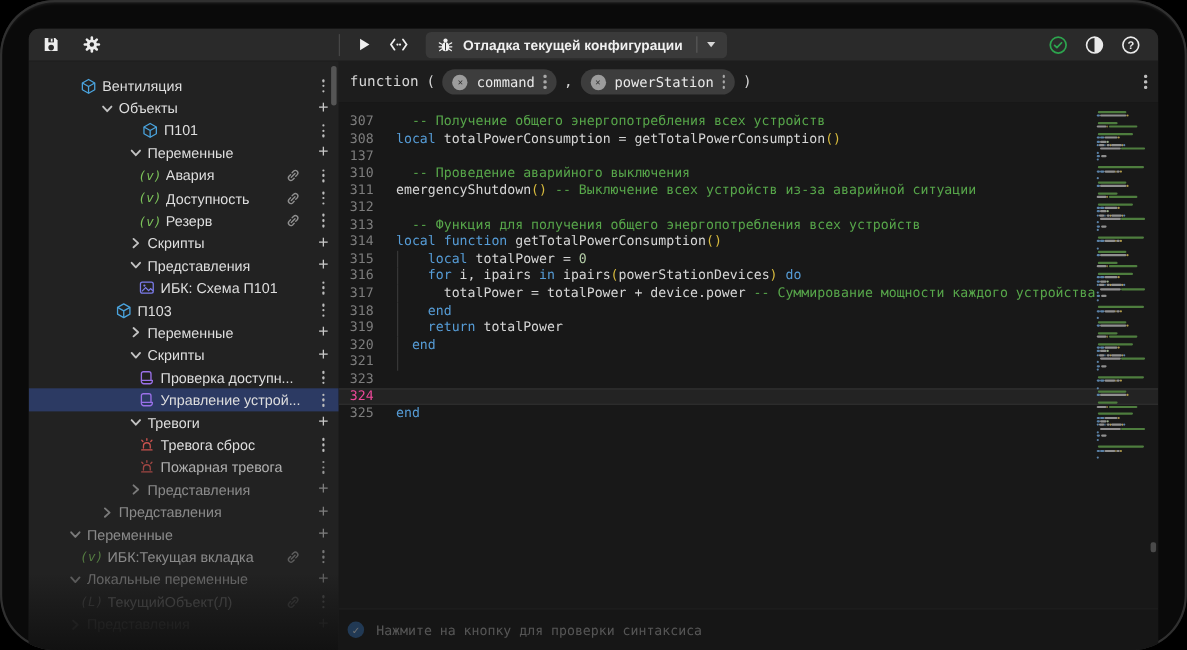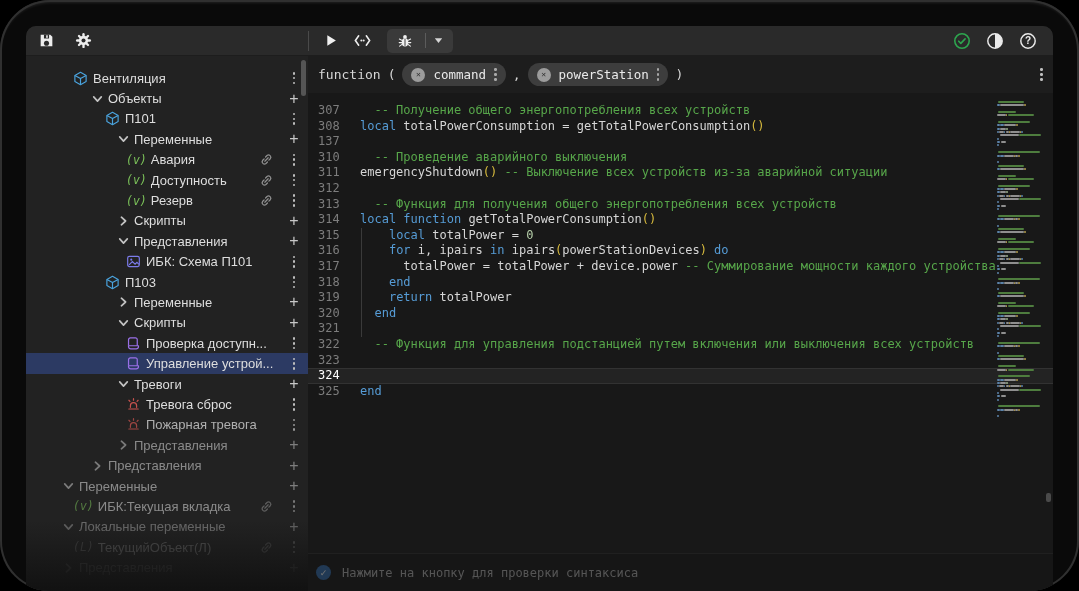--- a/index.html
+++ b/index.html
@@ -62,21 +62,21 @@
   .chip .kebab i{background:#a8a8a8;}
   .sig-kebab{margin-left:auto;}
 
   
   #code{flex:1;background:#181818;position:relative;overflow:hidden;padding-top:10px;}
   .line{display:flex;height:15.6px;line-height:15.6px;font:12px "DejaVu Sans Mono",monospace;position:relative;}
   .line .ln{flex:0 0 42px;padding-left:10px;color:#7d7d7d;}
   .line pre{margin:0;white-space:pre;font:inherit;color:var(--id,#d6d6d6);}
   .line.g::before{content:"";position:absolute;left:53px;top:0;bottom:0;border-left:1px solid #3a3a3a;}
   .line.cur{background:rgba(140,140,140,.10);box-shadow:inset 0 1px 0 rgba(255,255,255,.07), inset 0 -1px 0 rgba(255,255,255,.07);}
-  .line.cur .ln{color:#ffffff;}
+  .line.cur .ln{color:#ec4899;}
   .tk-kw{color:var(--kw,#569cd6);}
   .tk-cm{color:var(--cm,#57a64a);}
   .tk-pr{color:var(--pr,#d7ba3d);}
   .tk-nu{color:var(--nu,#b5cea8);}
   .tk-id{color:var(--id,#d6d6d6);}
 
   
   #minimap{position:absolute;top:8px;right:10px;width:46px;cursor:pointer;}
   .mm-row{display:flex;height:2px;margin-bottom:1.35px;}
   .mm-seg{height:2px;border-radius:1px;}
@@ -212,20 +212,21 @@
             <svg width="17" height="13">
               <use href="#i-codenav"></use>
             </svg>
           </button>
         <div class="tab">
           <span>
               <svg width="16" height="16">
                 <use href="#i-bug"></use>
               </svg>
             </span>
+          <span class="tab-label">Отладка текущей конфигурации</span>
           <span class="tab-div"></span>
           <span>
               <svg width="9" height="7">
                 <use href="#i-caret"></use>
               </svg>
             </span>
         </div>
       </div>
       <div class="tb-right">
         <button class="iconbtn">
@@ -271,21 +272,21 @@
                 <svg width="11" height="12">
                   <use href="#i-chev"></use>
                 </svg>
               </span>
               <span class="tlabel">Объекты</span>
               <span class="sp"></span>
               <span class="trail">
                 <span class="plus">+</span>
               </span>
             </div>
-            <div class="row" style="padding-left: 79px;">
+            <div class="row" style="padding-left: 79px; margin-left: 24px;">
               <span class="ticon" style="color: var(--cube);">
                 <svg width="15" height="15">
                   <use href="#i-cube"></use>
                 </svg>
               </span>
               <span class="tlabel">П101</span>
               <span class="sp"></span>
               <span class="trail">
                 <span class="kebab">
                   <i></i>
@@ -702,24 +703,20 @@
               </div>
               <div class="line g">
                 <span class="ln">320</span>
                 <pre><span class="tk-id">  </span><span class="tk-kw">end</span></pre>
               </div>
               <div class="line g">
                 <span class="ln">321</span>
                 <pre></pre>
               </div>
               <div class="line">
-                <span class="ln">322</span>
-                <pre><span class="tk-cm">  -- Функция для управления подстанцией путем включения или выключения всех устройств</span></pre>
-              </div>
-              <div class="line">
                 <span class="ln">323</span>
               </div>
               <div class="line cur">
                 <span class="ln">324</span>
                 <pre></pre>
               </div>
               <div class="line">
                 <span class="ln">325</span>
                 <pre><span class="tk-kw">end</span></pre>
               </div>

